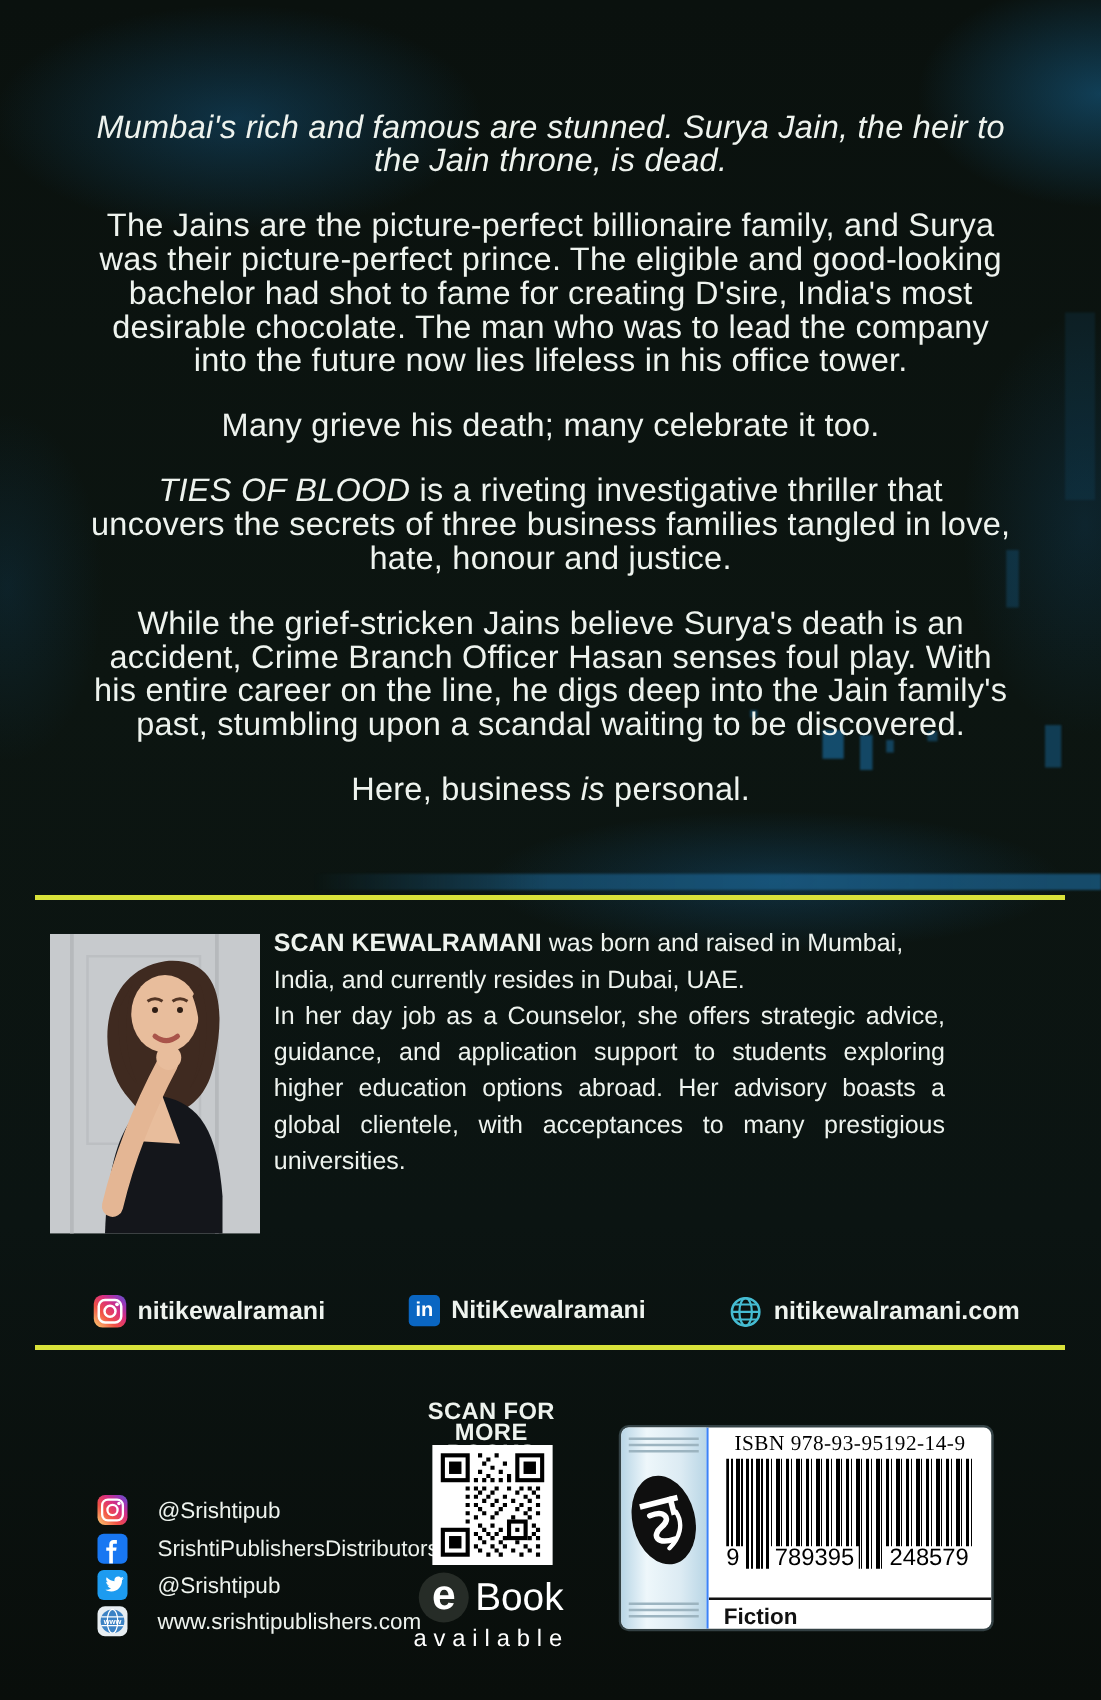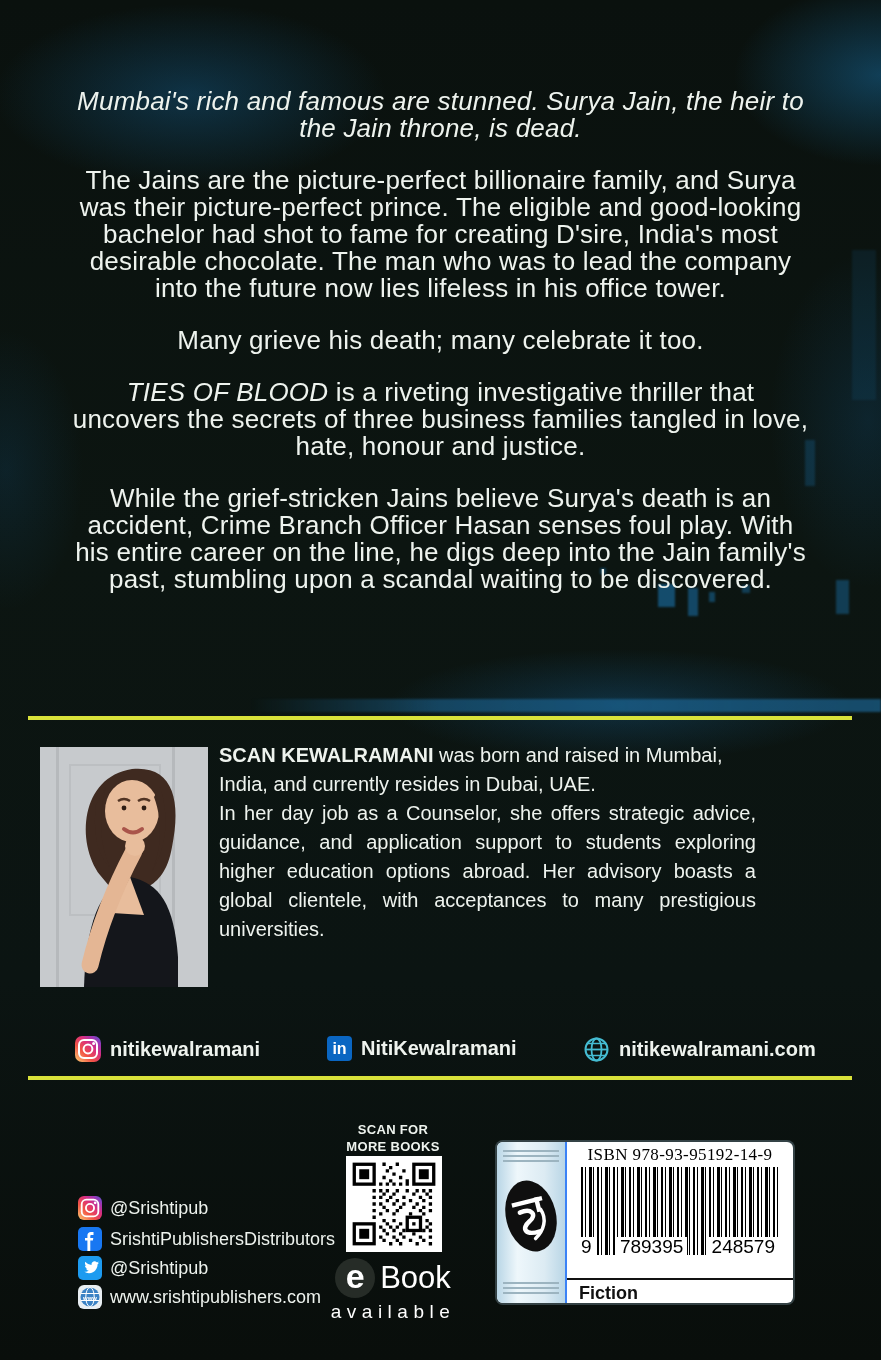--- a/index.html
+++ b/index.html
@@ -27,33 +27,33 @@
   .rule1{top:716px;} .rule2{top:1076px;}
   
   .photo{position:absolute;left:40px;top:747px;width:168px;height:240px;overflow:hidden;}
   .bio{position:absolute;left:219px;top:741px;width:537px;font-size:20px;line-height:29px;}
   .bio p{margin:0;}
   .bio .just{text-align:justify;}
   .bio .gap{margin-top:11px;}
   .bio b{font-weight:bold;}
   
   .srow{position:absolute;display:flex;align-items:center;gap:9px;font-size:20px;font-weight:bold;}
-  .srow.small{font-size:18px;font-weight:normal;gap:8px;padding-left:28px;}
+  .srow.small{font-size:18px;font-weight:normal;gap:24px;padding-left:28px;}
   .badge{display:flex;align-items:center;justify-content:center;flex:0 0 auto;}
   .ig{width:26px;height:26px;border-radius:7px;
       background:linear-gradient(45deg,#fed373 0%,#f15245 35%,#d92e7f 62%,#9b36b7 82%,#515ecf 100%);}
   .li{width:25px;height:25px;border-radius:4px;background:#0a66c2;color:#fff;font-weight:bold;font-size:16px;}
   .fb{width:24px;height:24px;border-radius:5px;background:#1877f2;color:#fff;font-weight:bold;font-size:19px;overflow:hidden;}
   .tw{width:24px;height:24px;border-radius:5px;background:#1d9bf0;}
   .igs{width:24px;height:24px;border-radius:6px;
       background:linear-gradient(45deg,#fed373 0%,#f15245 35%,#d92e7f 62%,#9b36b7 82%,#515ecf 100%);}
   .wwwbox{width:24px;height:24px;border-radius:6px;background:#e8eef2;}
   
   .scan{position:absolute;left:330px;top:1121px;width:126px;text-align:center;
-        font-size:13px;line-height:17px;font-weight:bold;letter-spacing:.3px;}
+        font-size:19px;line-height:17px;font-weight:bold;letter-spacing:.3px;}
   .qr{position:absolute;left:346px;top:1156px;width:96px;height:96px;background:#fff;padding:0;}
   .ebook{position:absolute;left:318px;top:1258px;width:150px;text-align:center;}
   .ebook-top{display:flex;align-items:center;justify-content:center;gap:5px;}
   .e-circle{display:flex;align-items:center;justify-content:center;width:40px;height:40px;border-radius:50%;
             background:#262c27;color:#fff;font-weight:bold;font-size:34px;line-height:1;padding-bottom:4px;box-sizing:border-box;}
   .book-word{font-size:31px;color:#fff;}
   .avail{font-size:19px;letter-spacing:5.5px;margin-top:3px;color:#fff;}
   
   .isbnbox{position:absolute;left:497px;top:1142px;width:296px;height:161px;background:#fff;border-radius:6px;
            display:flex;box-shadow:0 0 0 2px rgba(180,215,235,.25);}
@@ -85,20 +85,21 @@
   <div class="light" style="left:852px;top:250px;width:24px;height:150px;opacity:.12"></div>
   <div class="light" style="left:805px;top:440px;width:10px;height:46px;opacity:.25"></div>
   <div class="band"></div>
 
   <section class="blurb">
     <p class="hook">Mumbai's rich and famous are stunned. Surya Jain, the heir to the Jain throne, is dead.</p>
     <p>The Jains are the picture-perfect billionaire family, and Surya was their picture-perfect prince. The eligible and good-looking bachelor had shot to fame for creating D'sire, India's most desirable chocolate. The man who was to lead the company into the future now lies lifeless in his office tower.</p>
     <p>Many grieve his death; many celebrate it too.</p>
     <p><i>TIES OF BLOOD</i><span> is a riveting investigative thriller that uncovers the secrets of three business families tangled in love, hate, honour and justice.</span></p>
     <p>While the grief-stricken Jains believe Surya's death is an accident, Crime Branch Officer Hasan senses foul play. With his entire career on the line, he digs deep into the Jain family's past, stumbling upon a scandal waiting to be discovered.</p>
+    <p><span>Here, business </span><i>is</i><span> personal.</span></p>
   </section>
 
   <div class="rule rule1"></div>
 
   <div class="photo">
     <svg width="168" height="240" viewBox="0 0 168 240">
       <rect width="168" height="240" fill="#c7cacd"></rect>
       <rect x="16" y="0" width="3" height="240" fill="#b6b9bc"></rect>
       <rect x="132" y="0" width="3" height="240" fill="#b6b9bc"></rect>
       <rect x="30" y="18" width="90" height="150" fill="none" stroke="#bcbfc2" stroke-width="2"></rect>

